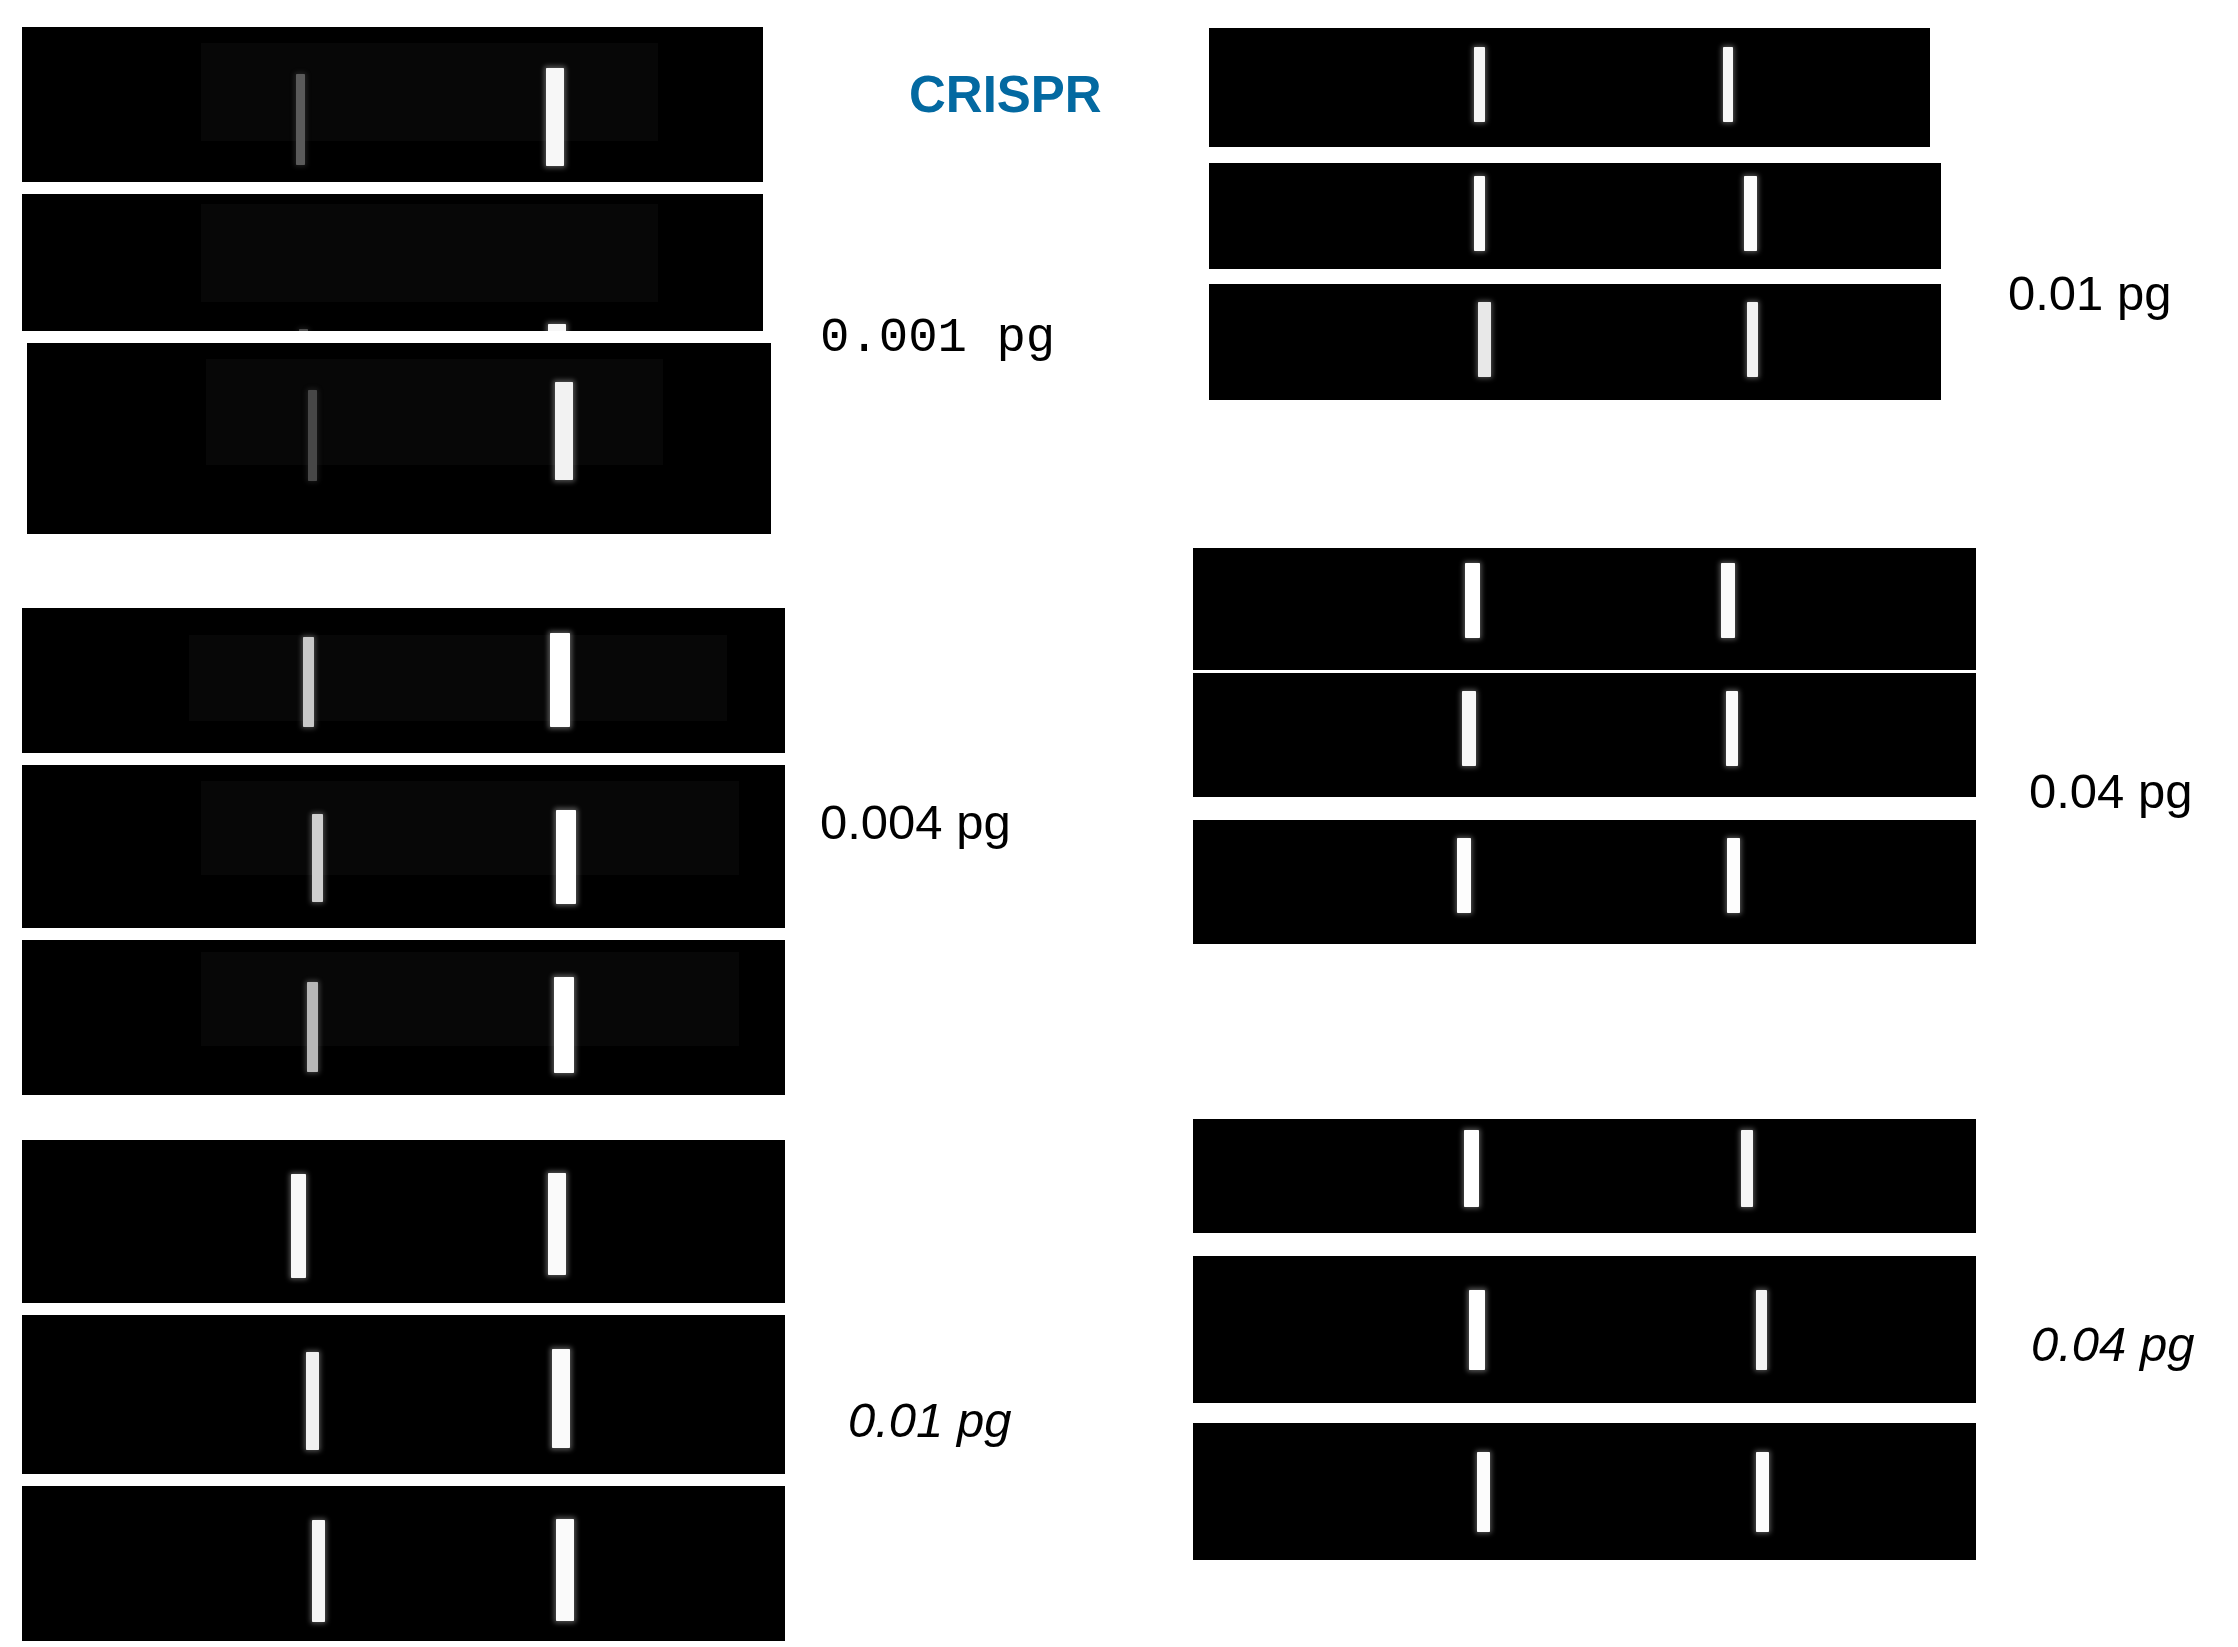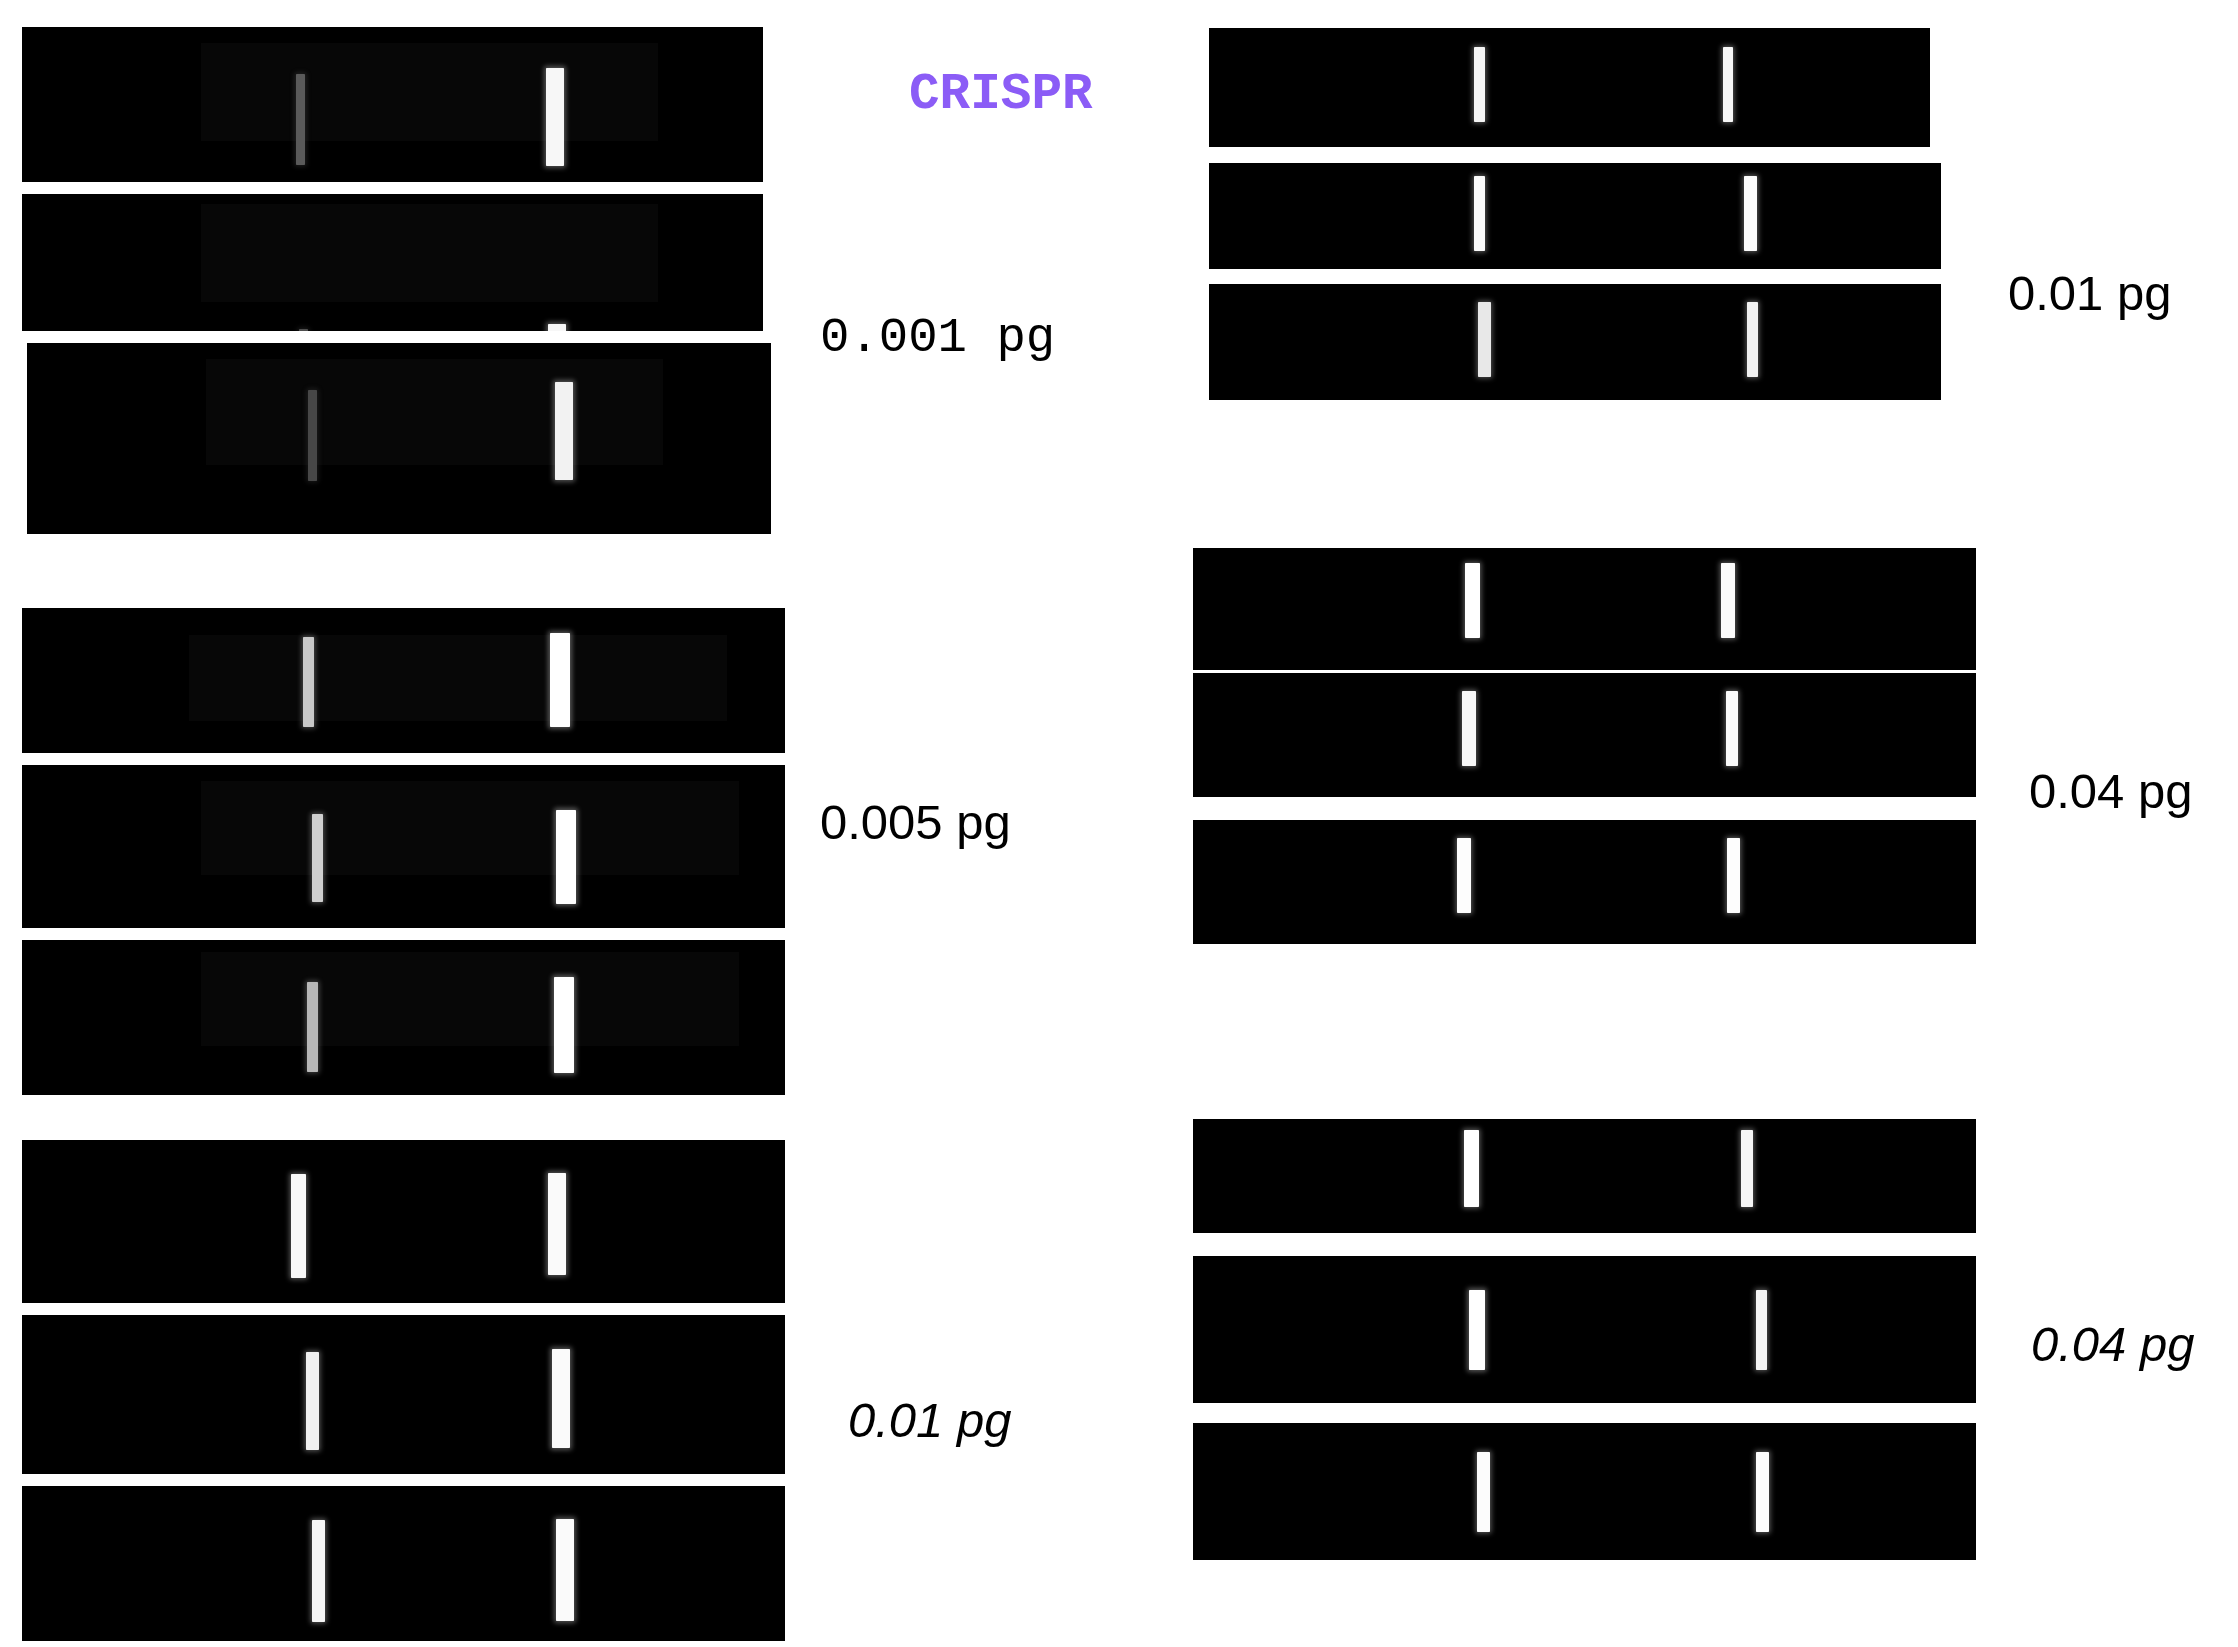--- a/index.html
+++ b/index.html
@@ -34,22 +34,22 @@
   .label {
     position: absolute;
     color: #000000;
     font-family: "Liberation Sans", sans-serif;
     font-size: 49px;
     line-height: 1;
     white-space: nowrap;
   }
   .title {
     position: absolute;
-    color: #8b5cf6;
-    font-family: Liberation Mono, monospace;
+    color: #0369a1;
+    font-family: Liberation Sans, sans-serif;
     font-weight: bold;
     font-size: 51px;
     line-height: 1;
     white-space: nowrap;
   }
 </style>
 </head>
 <body>
 
 <div id="figure">
@@ -84,21 +84,21 @@
         <div class="strip" style="left: 22px; top: 765px; width: 763px; height: 163px; background: rgb(0, 0, 0);">
           <div class="membrane" style="left: 179px; top: 16.3px; width: 538px; height: 94px;"></div>
           <div class="band" style="left: 290px; top: 49px; width: 11.4px; height: 88px; background: rgb(207, 207, 207); box-shadow: rgba(207, 207, 207, 0.333) 0px 0px 4.9px 1.6px;"></div>
           <div class="band" style="left: 534px; top: 45px; width: 19.6px; height: 94px; background: rgb(255, 255, 255); box-shadow: rgba(255, 255, 255, 0.333) 0px 0px 4.9px 1.6px;"></div>
         </div>
         <div class="strip" style="left: 22px; top: 940px; width: 763px; height: 155px; background: rgb(0, 0, 0);">
           <div class="membrane" style="left: 179px; top: 12.2px; width: 538px; height: 94px;"></div>
           <div class="band" style="left: 285px; top: 42px; width: 11.4px; height: 90px; background: rgb(184, 184, 184); box-shadow: rgba(184, 184, 184, 0.333) 0px 0px 4.9px 1.6px;"></div>
           <div class="band" style="left: 532px; top: 37px; width: 19.6px; height: 96px; background: rgb(255, 255, 255); box-shadow: rgba(255, 255, 255, 0.333) 0px 0px 4.9px 1.6px;"></div>
         </div>
-        <div class="label" style="left: 820px; top: 798px;">0.005 pg</div>
+        <div class="label" style="left: 820px; top: 798px;">0.004 pg</div>
       </div>
       <div>
         <div class="strip" style="left: 22px; top: 1140px; width: 763px; height: 163px; background: rgb(0, 0, 0);">
           <div class="band" style="left: 269px; top: 34px; width: 14.7px; height: 104px; background: rgb(248, 248, 248); box-shadow: rgba(248, 248, 248, 0.333) 0px 0px 4.9px 1.6px;"></div>
           <div class="band" style="left: 526px; top: 33px; width: 18px; height: 102px; background: rgb(250, 250, 250); box-shadow: rgba(250, 250, 250, 0.333) 0px 0px 4.9px 1.6px;"></div>
         </div>
         <div class="strip" style="left: 22px; top: 1315px; width: 763px; height: 159px; background: rgb(0, 0, 0);">
           <div class="band" style="left: 284px; top: 37px; width: 13px; height: 98px; background: rgb(240, 240, 240); box-shadow: rgba(240, 240, 240, 0.333) 0px 0px 4.9px 1.6px;"></div>
           <div class="band" style="left: 530px; top: 34px; width: 18px; height: 99px; background: rgb(250, 250, 250); box-shadow: rgba(250, 250, 250, 0.333) 0px 0px 4.9px 1.6px;"></div>
         </div>

